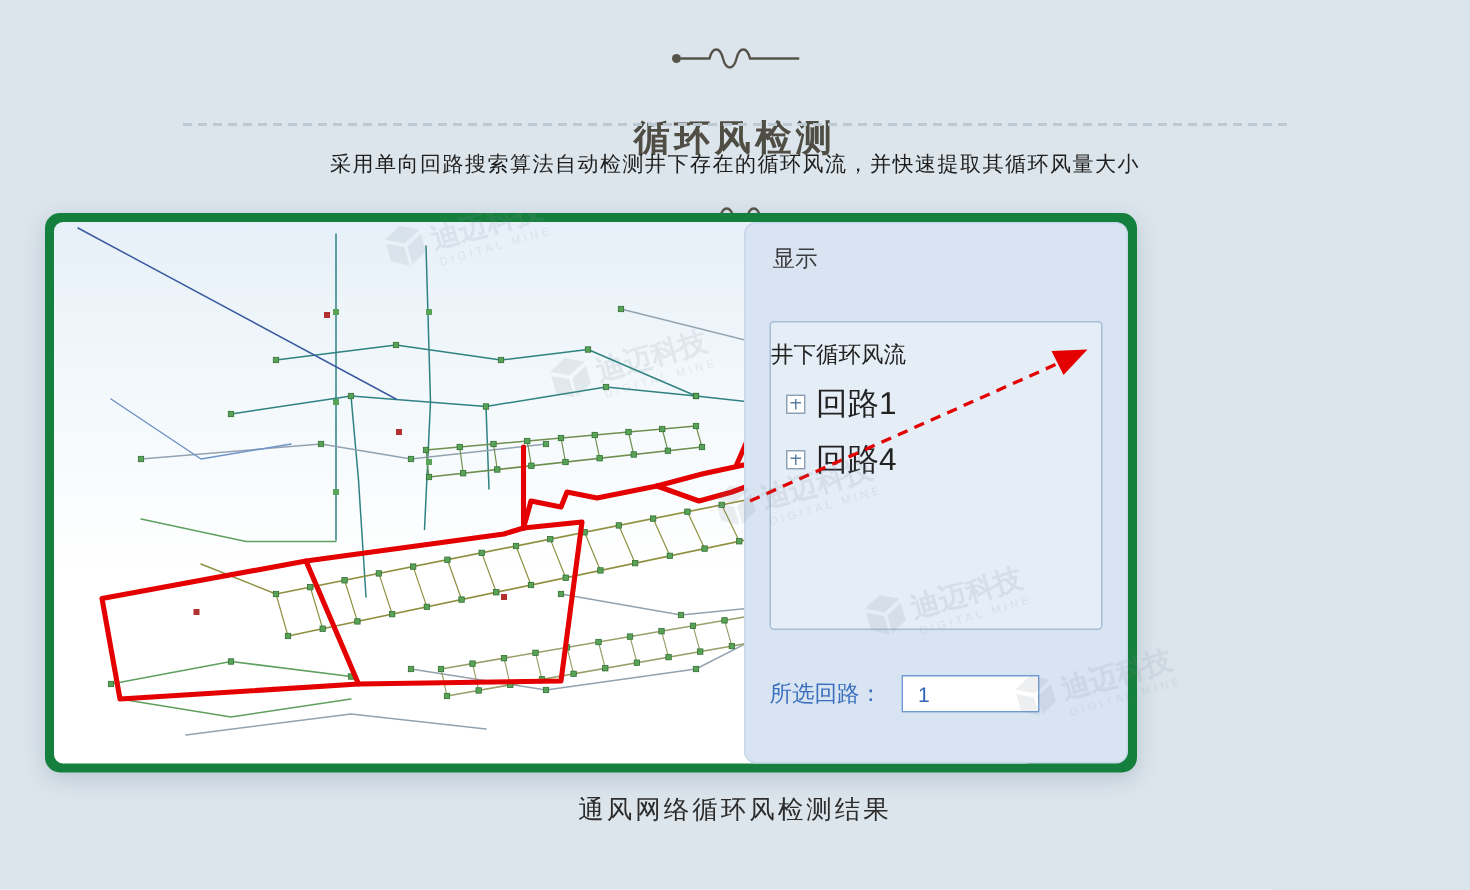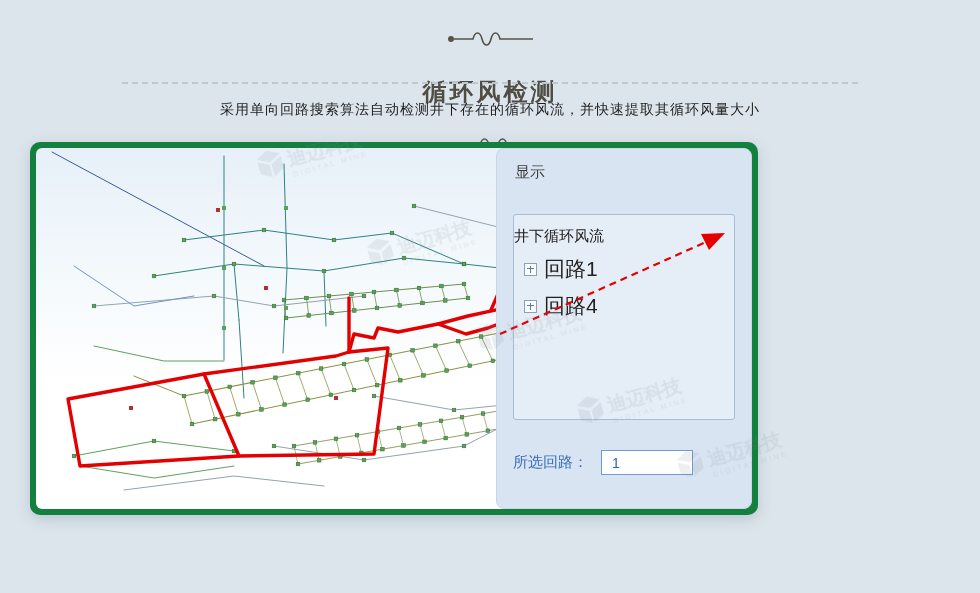--- a/index.html
+++ b/index.html
@@ -294,14 +294,15 @@
         <use href="#wmg" transform="translate(225,12) rotate(-16)"></use>
         <use href="#wmg" transform="translate(335,100) rotate(-16)"></use>
         <use href="#wmg" transform="translate(445,185) rotate(-16)"></use>
         <use href="#wmg" transform="translate(545,258) rotate(-16)"></use>
         <use href="#wmg" transform="translate(645,312) rotate(-16)"></use>
       </g>
     </svg>
 
   </div>
 
+  <div class="caption">通风网络循环风检测结果</div>
 
 </div>
 
 </body></html>

